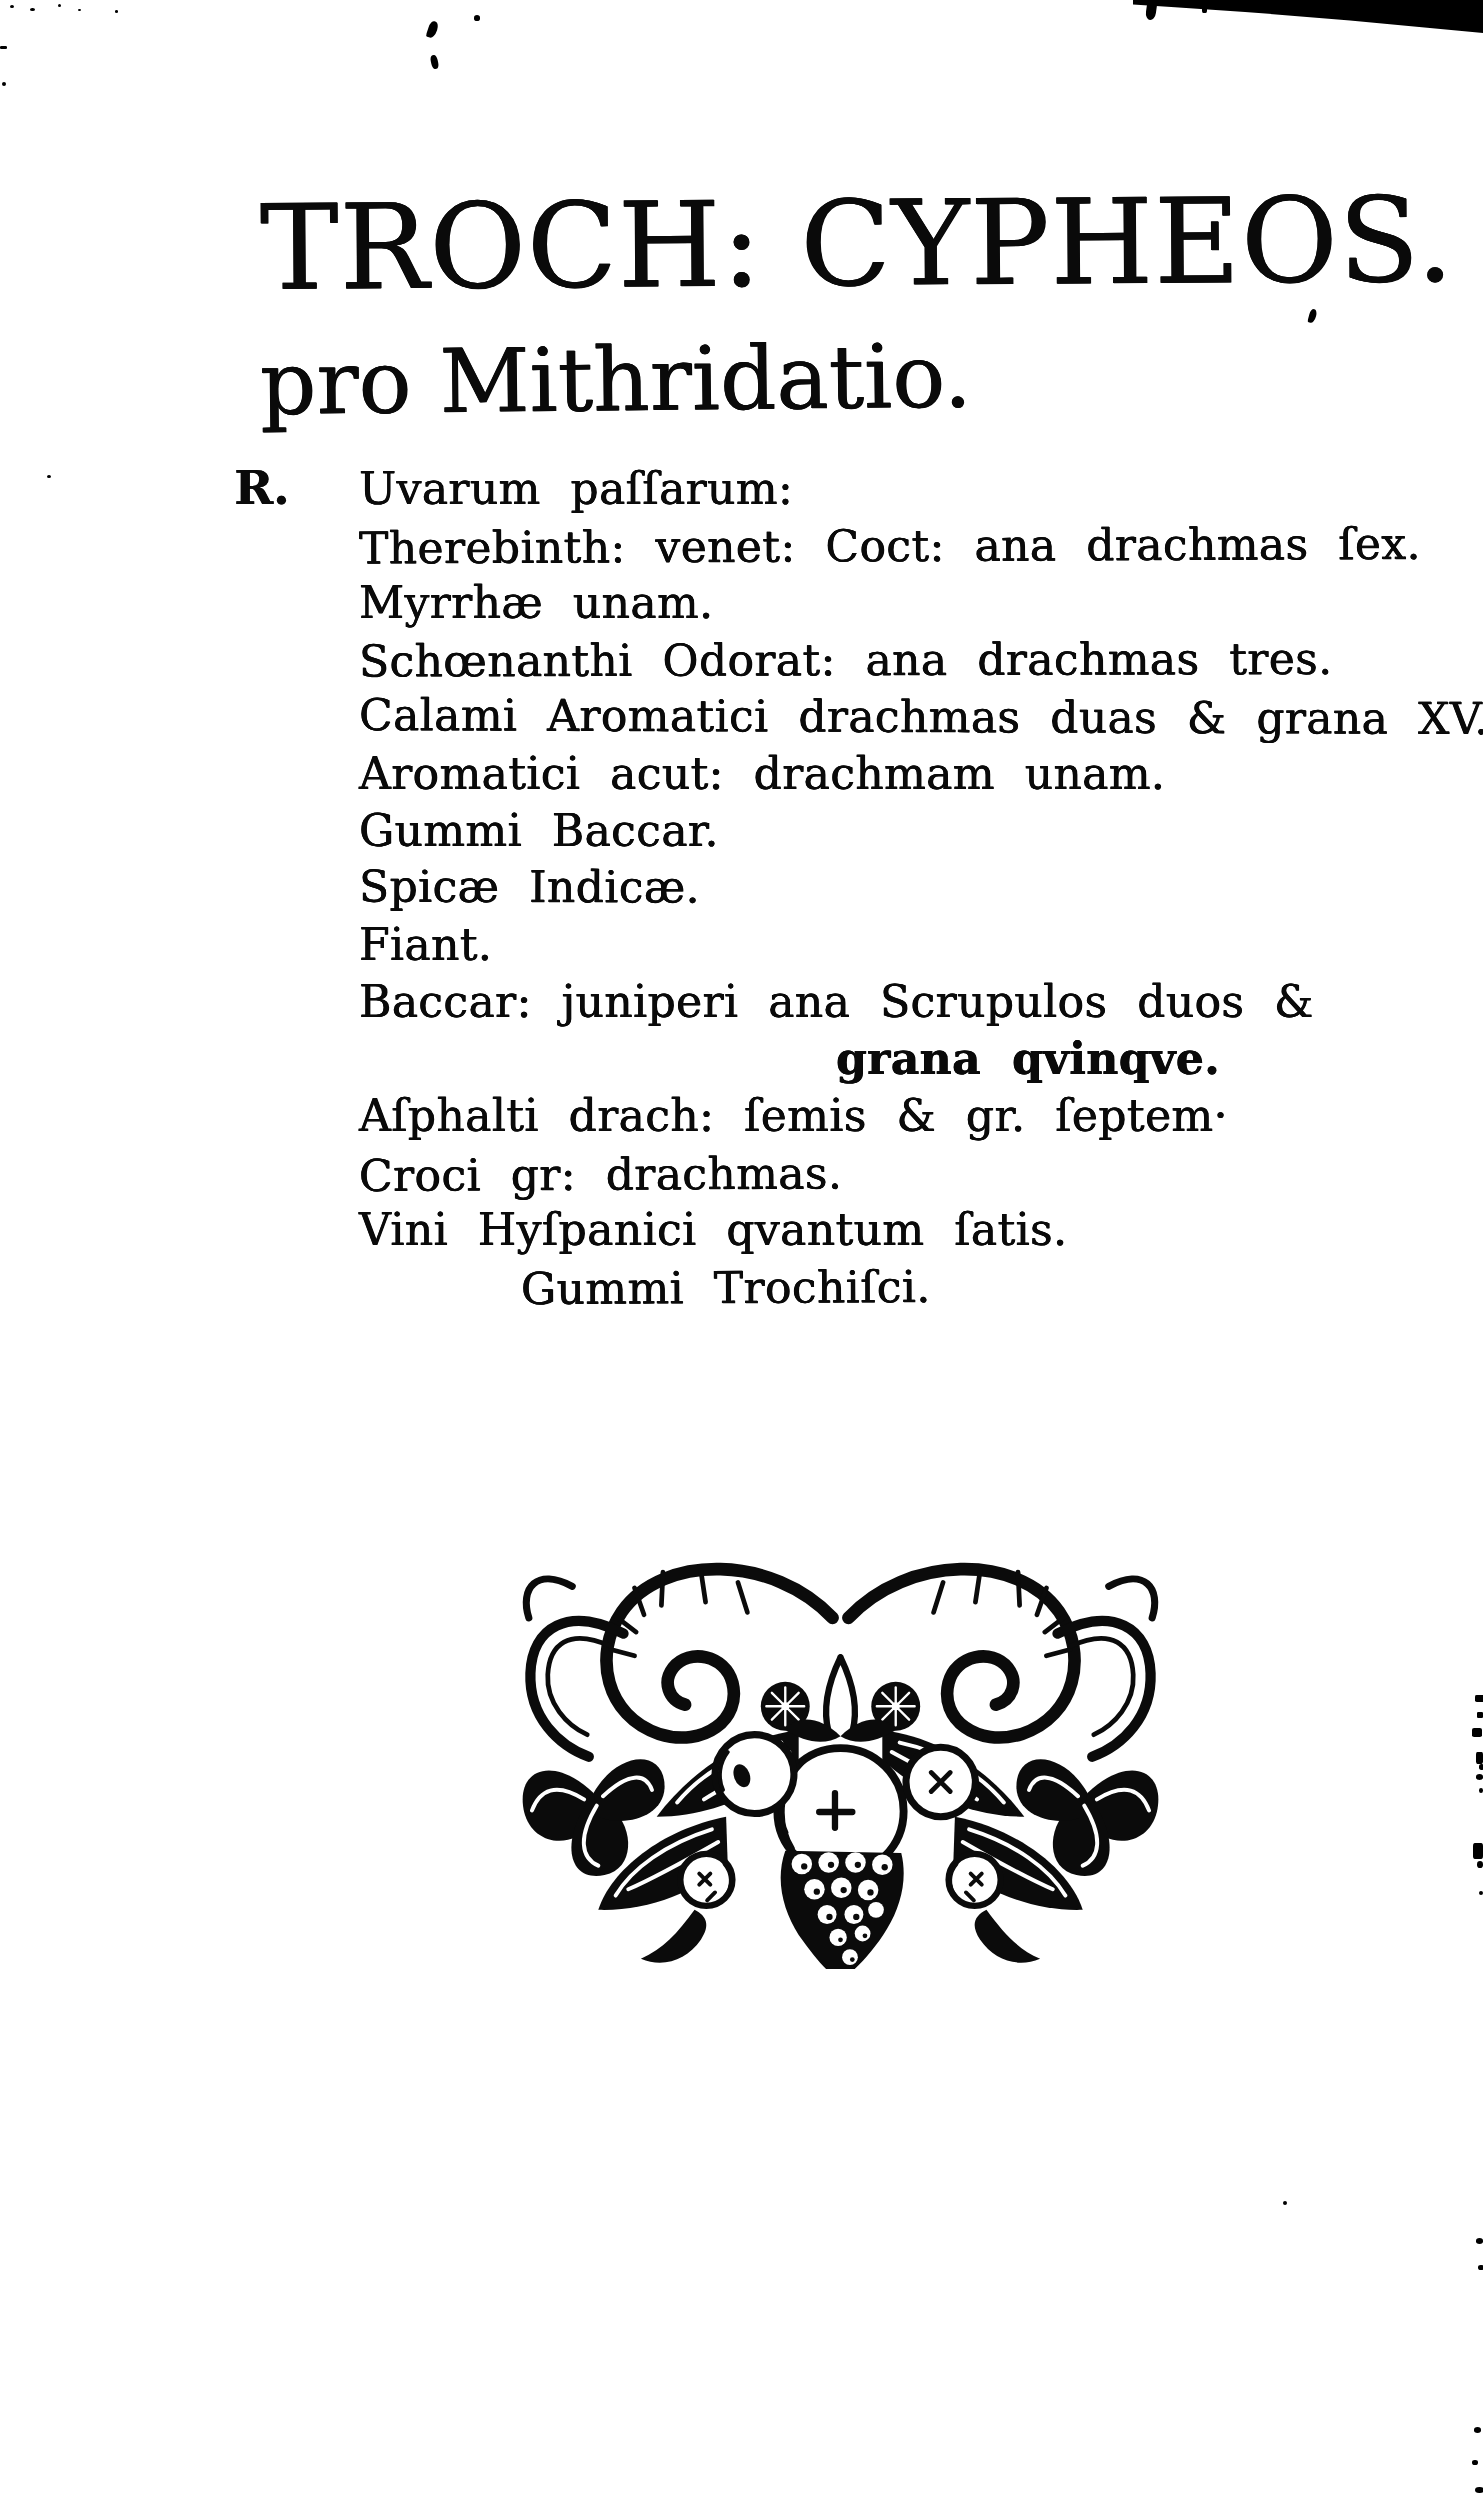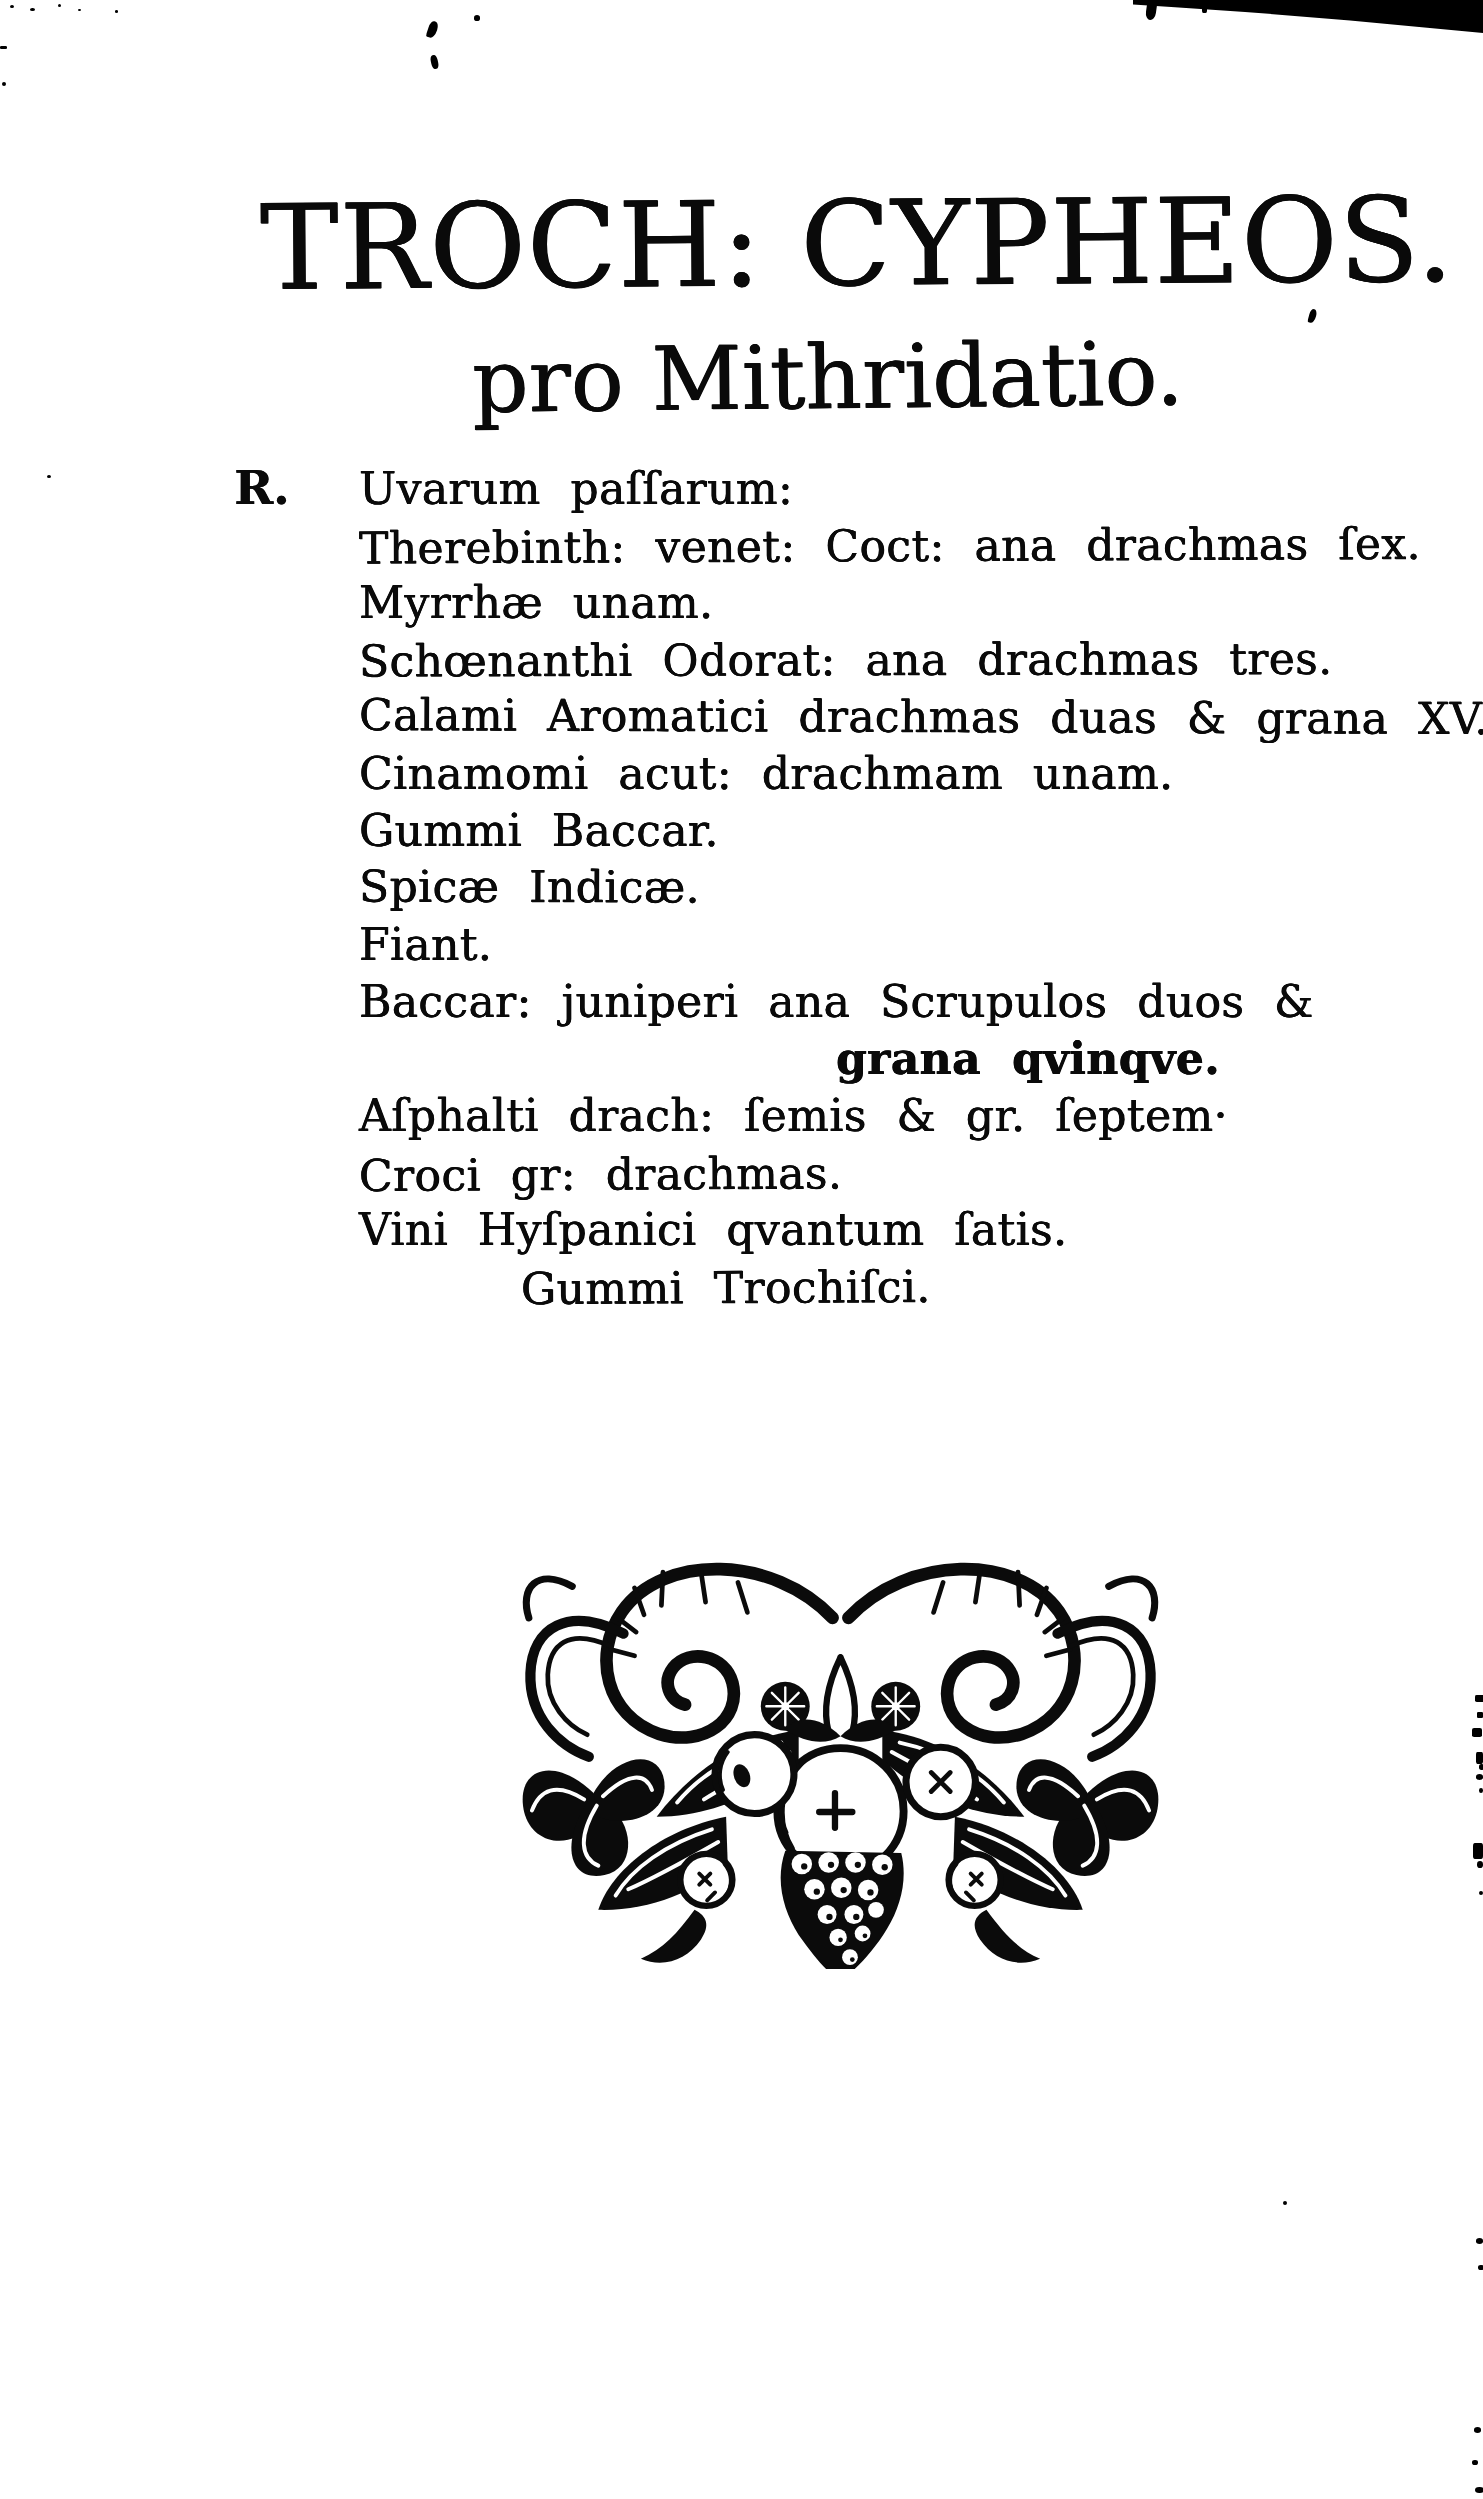--- a/index.html
+++ b/index.html
@@ -14,21 +14,21 @@
     background: #ffffff;
     overflow: hidden;
     font-family: "DejaVu Serif", serif;
     color: #0a0a0a;
   }
 
   
   .title-block {
     position: absolute;
     left: 260px; top: 175px; width: 1136px;
-    text-align: center;
+    text-align: left;
   }
   .title {
     margin: 0;
     font-size: 118px;
     font-weight: normal;
     letter-spacing: 0.8px;
     white-space: nowrap;
     transform: rotate(-0.4deg);
     text-shadow: 0.5px 0.2px 0 #0a0a0a, -0.3px 0 0 #0a0a0a;
   }
@@ -163,21 +163,21 @@
   </header>
 
   <section class="recipe">
     <div class="marker">R.</div>
     <div class="lines">
       <div class="line">Uvarum paſſarum:</div>
       <div class="line">Therebinth: venet: Coct: ana drachmas ſex.</div>
       <div class="line">Myrrhæ unam.</div>
       <div class="line">Schœnanthi Odorat: ana drachmas tres.</div>
       <div class="line">Calami Aromatici drachmas duas &amp; grana XV.</div>
-      <div class="line">Cinamomi acut: drachmam unam.</div>
+      <div class="line">Aromatici acut: drachmam unam.</div>
       <div class="line">Gummi Baccar.</div>
       <div class="line">Spicæ Indicæ.</div>
       <div class="line">Fiant.</div>
       <div class="line">Baccar: juniperi ana Scrupulos duos &amp;</div>
       <div class="line indent-deep">grana qvinqve.</div>
       <div class="line">Aſphalti drach: ſemis &amp; gr. ſeptem·</div>
       <div class="line">Croci gr: drachmas.</div>
       <div class="line">Vini Hyſpanici qvantum ſatis.</div>
       <div class="line indent-mid">Gummi Trochiſci.</div>
     </div>

